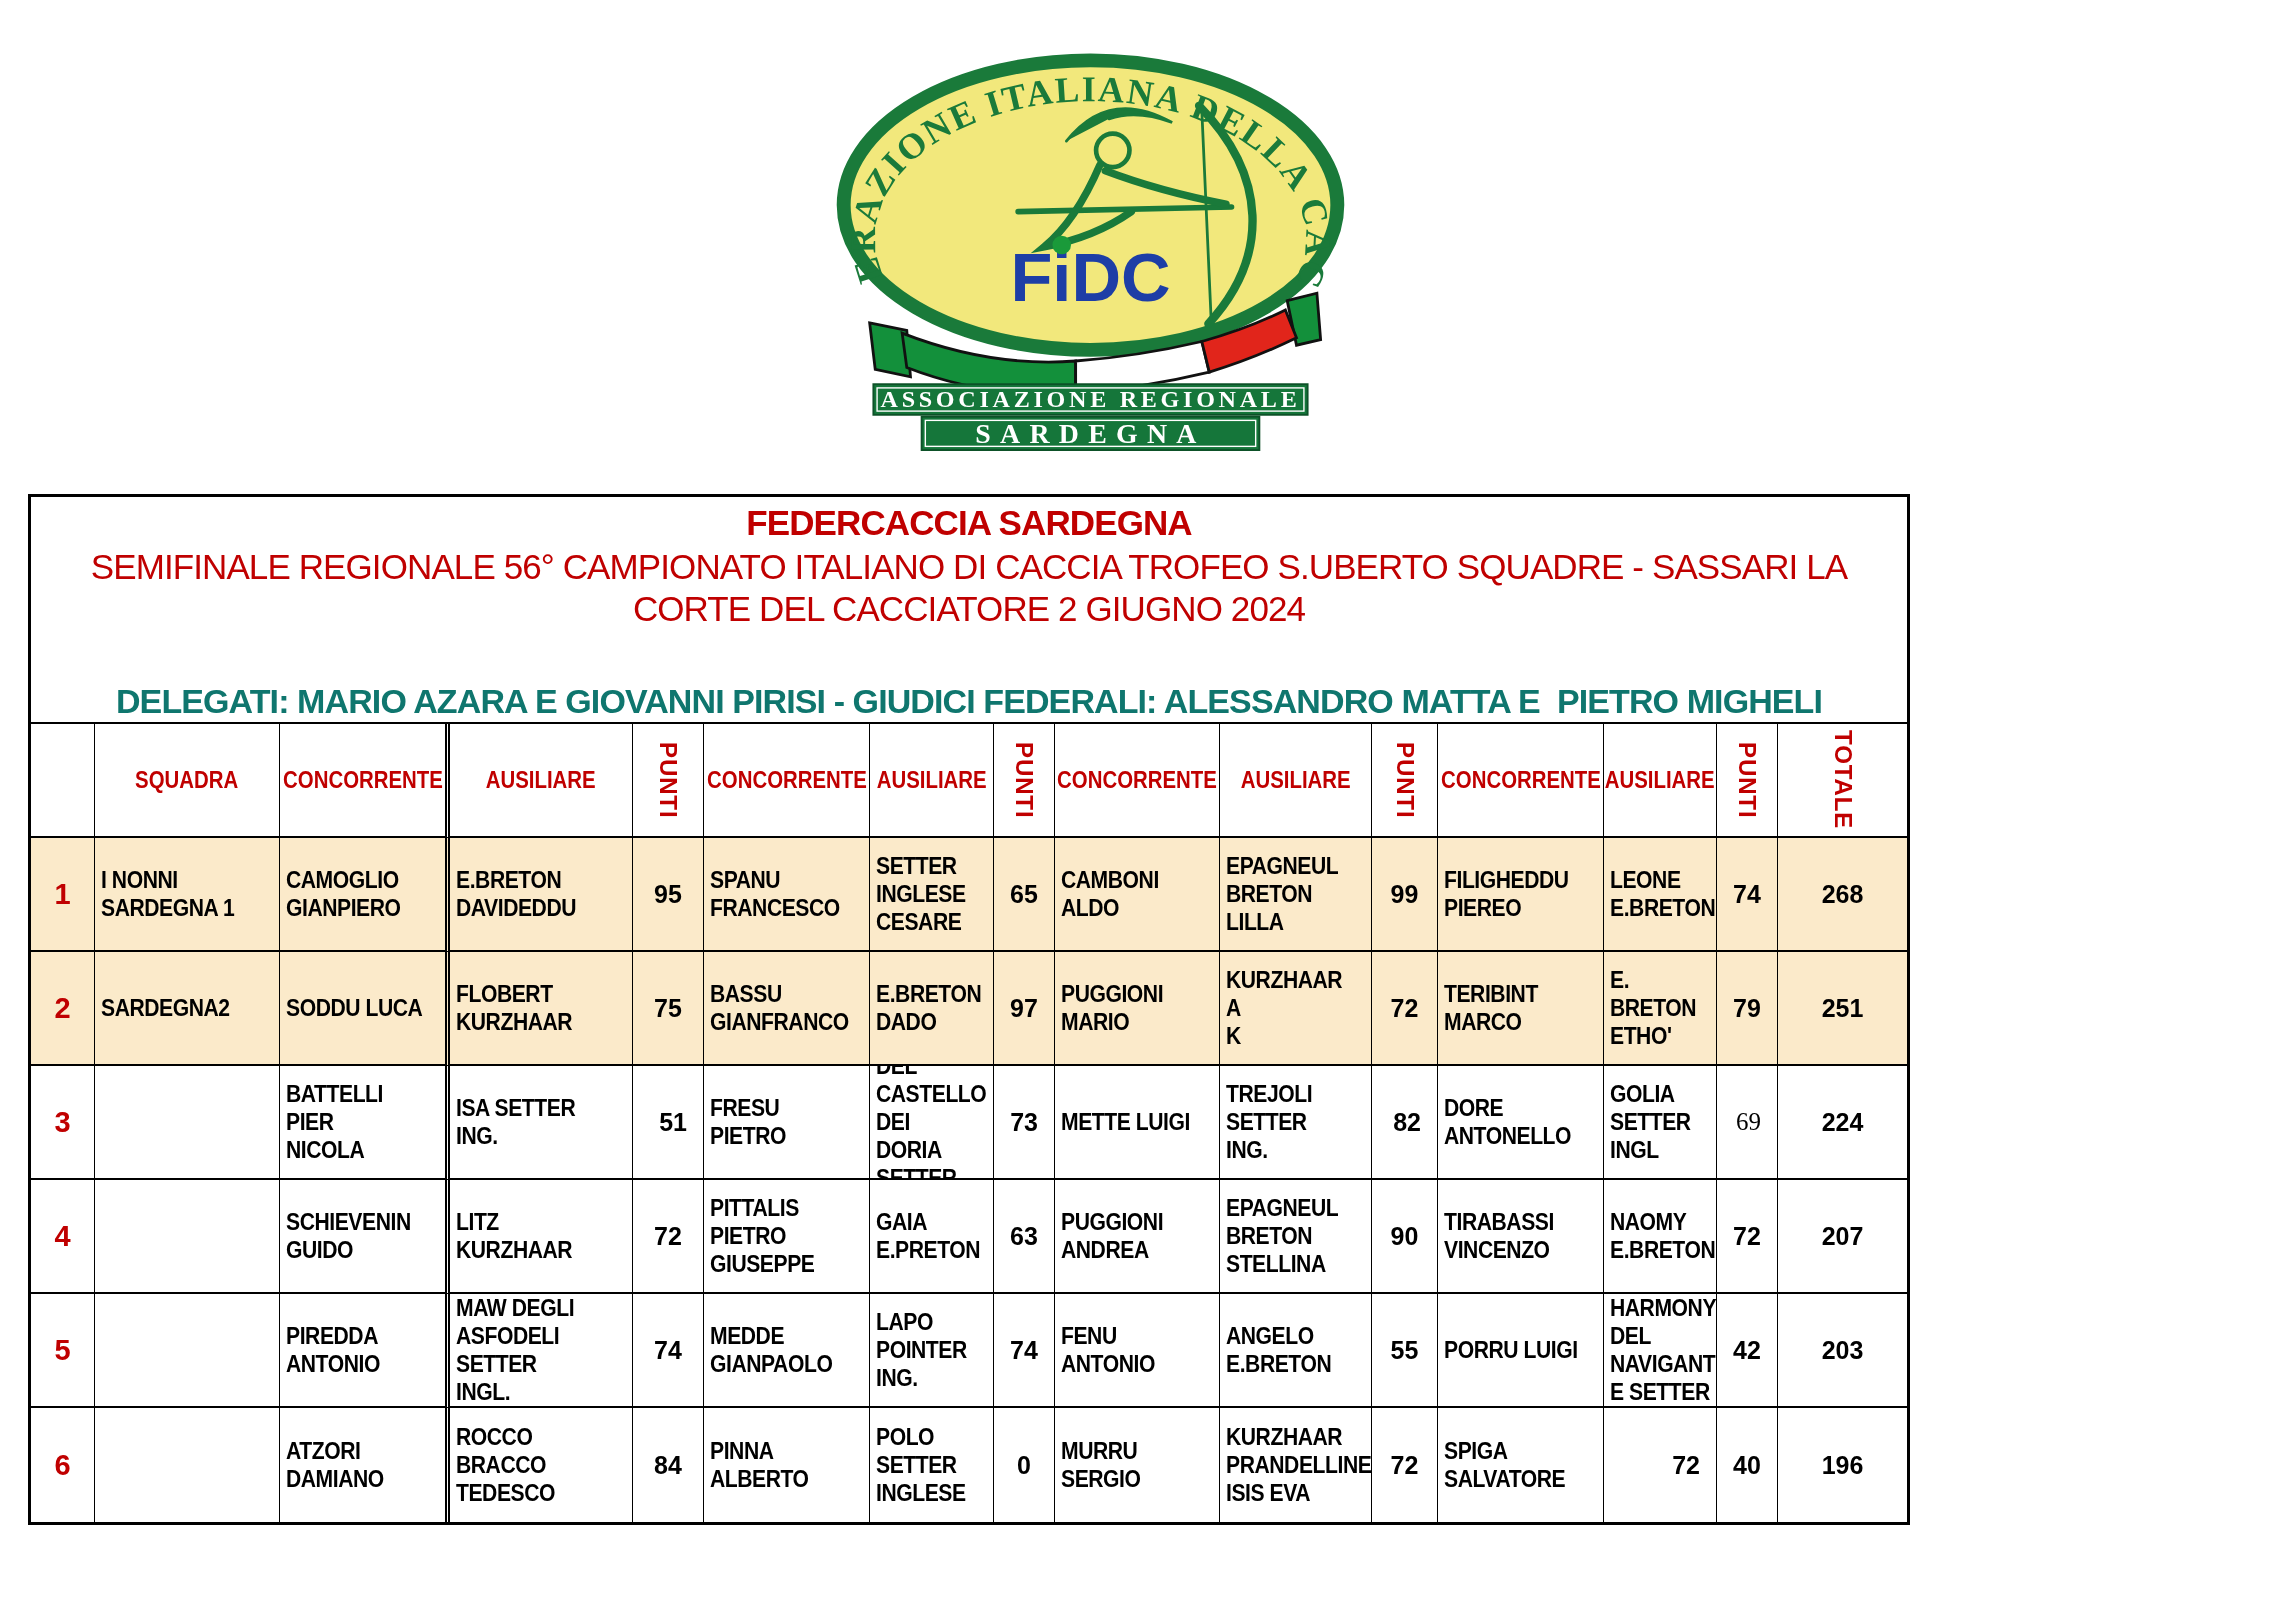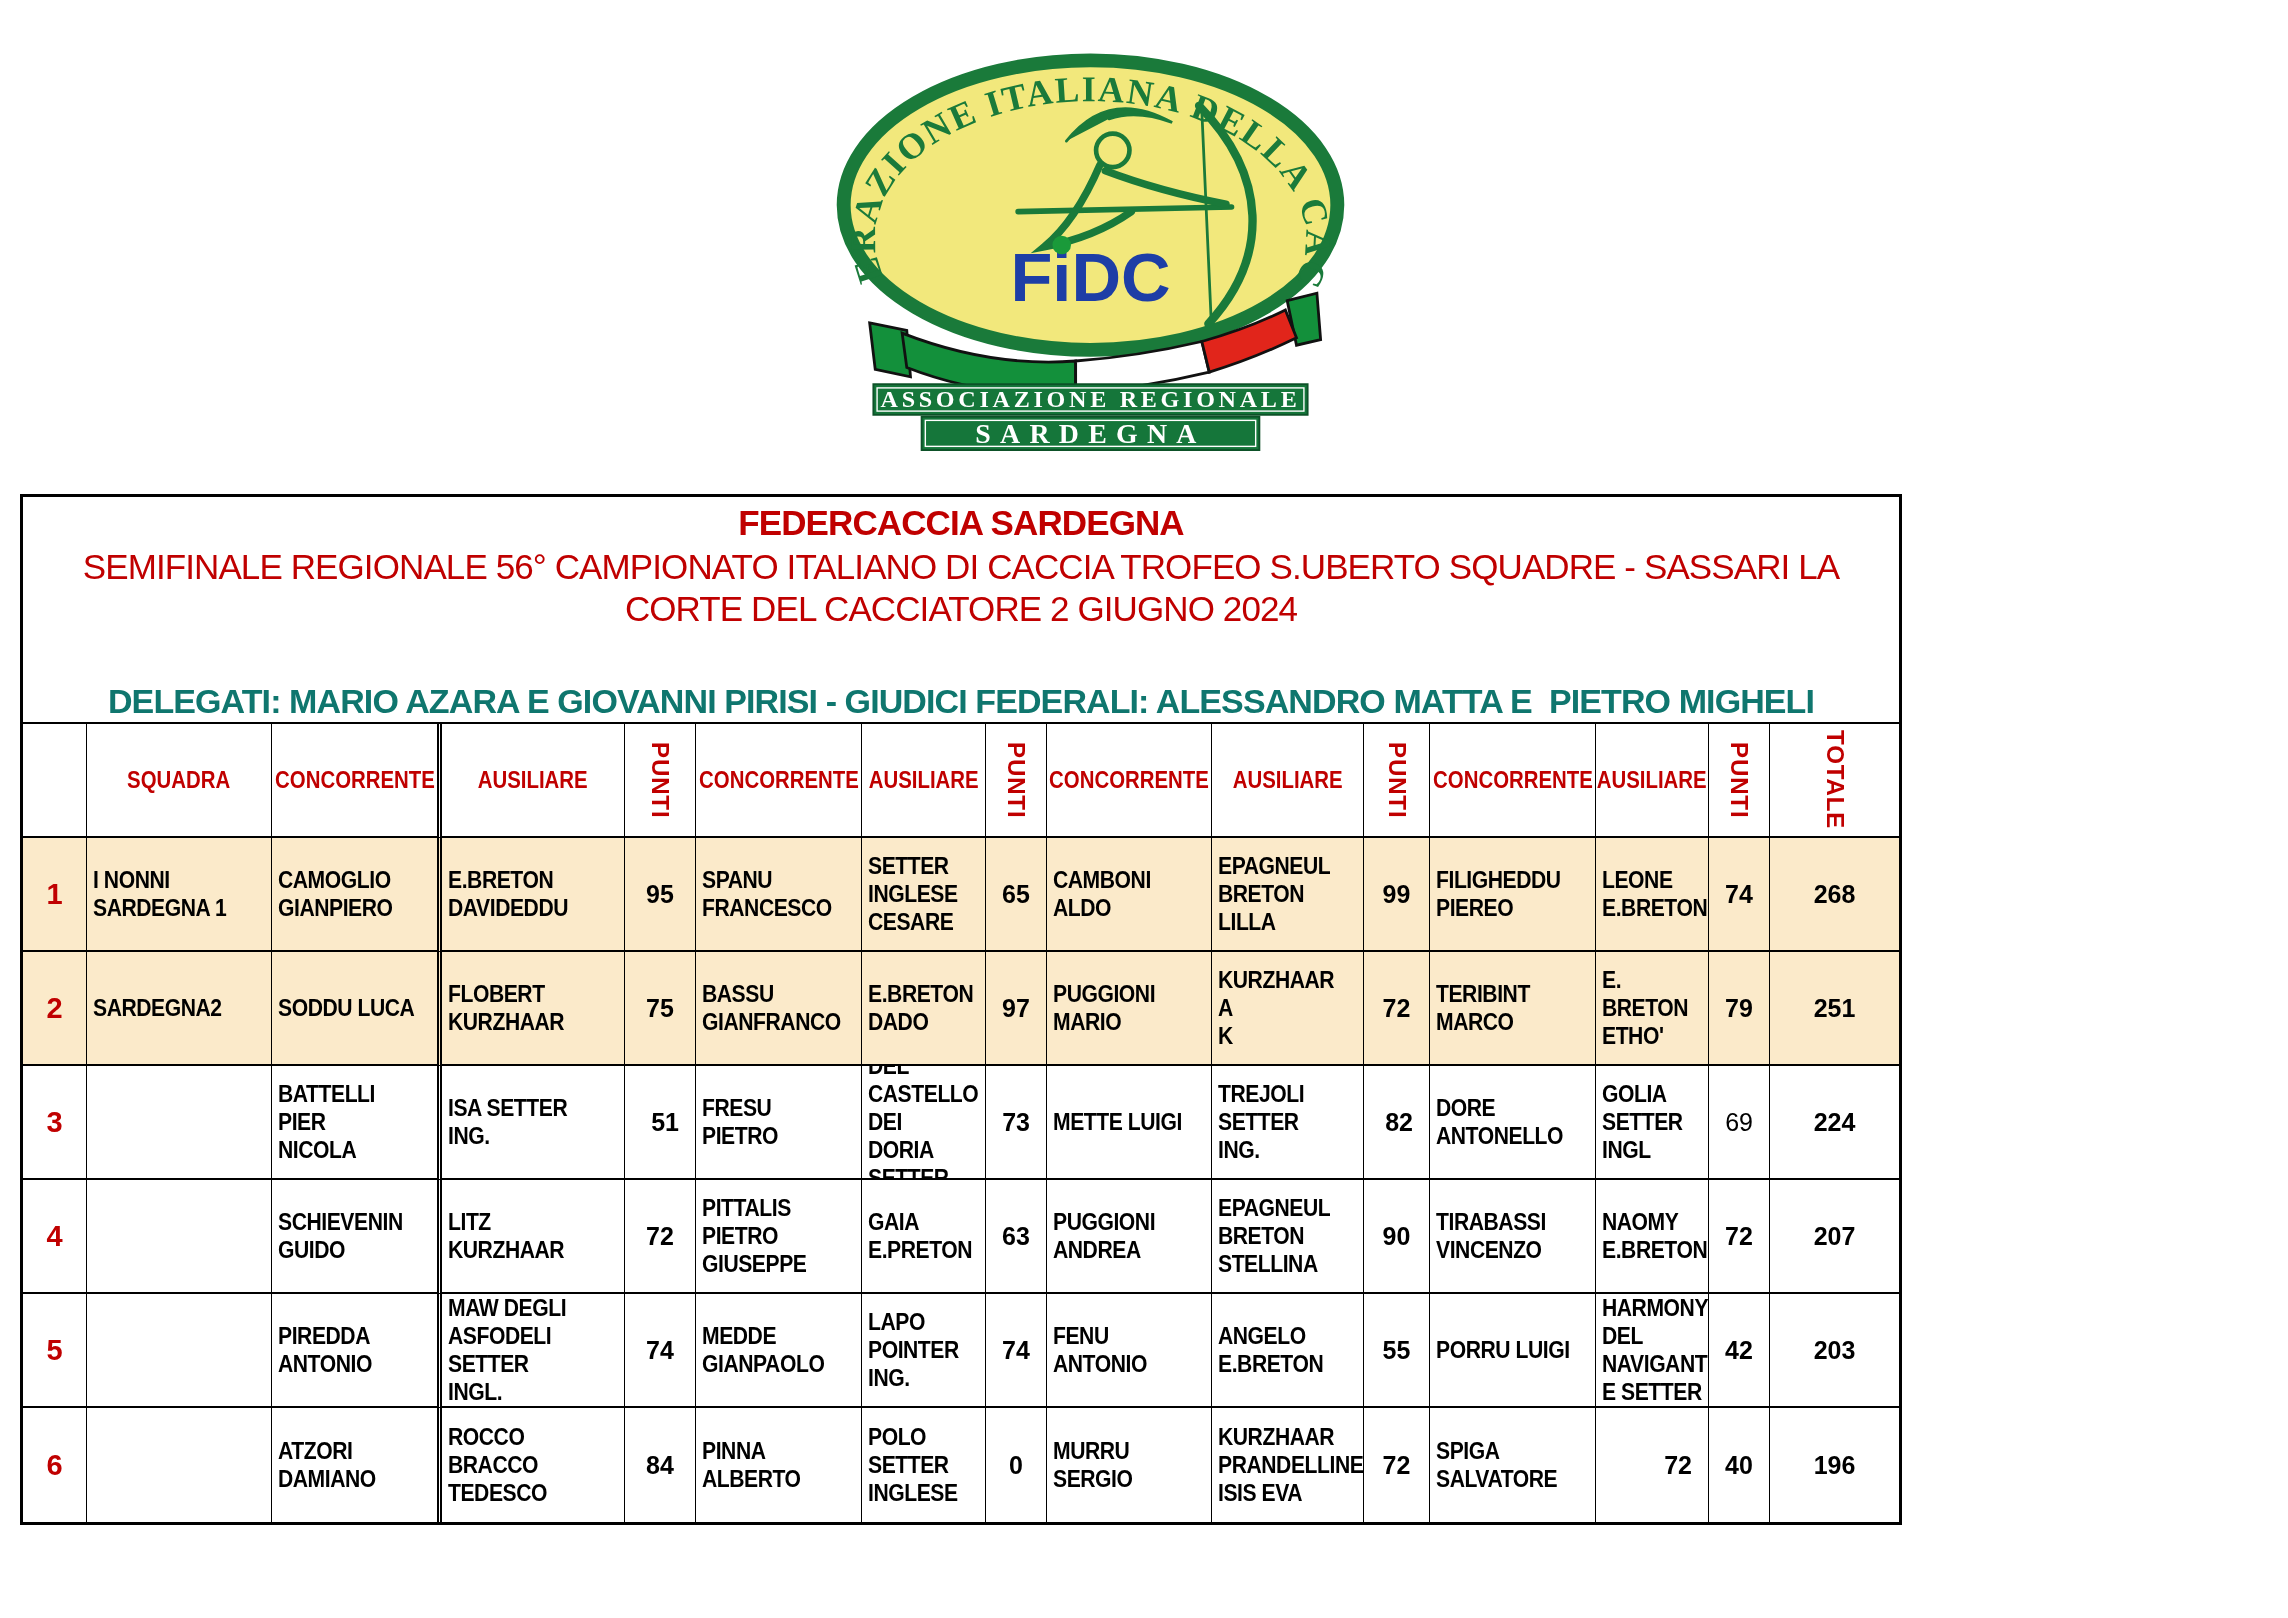--- a/index.html
+++ b/index.html
@@ -6,21 +6,21 @@
   .page {
     position:relative; width:2289px; height:1619px; background:#ffffff;
     font-family:"Liberation Sans", sans-serif; color:#000;
   }
 
   
   .logo { position:absolute; left:832px; top:52px; width:517px; height:399px; }
 
   
   .tbl {
-    position:absolute; left:20px; top:494px;
+    position:absolute; left:28px; top:494px;
     display:grid;
     grid-template-columns:64px 185px 170px 183px 71px 166px 124px 61px 165px 152px 66px 166px 113px 61px 129px;
     grid-template-rows:227px 114px repeat(6,114px);
     border:3.7px solid #000; background:#fff;
   }
   .row, .hlrow { display:contents; }
   .hlrow > .c { background:#fbeaca; }
 
   .c {
     box-sizing:border-box; border-right:1.8px solid #000; border-bottom:2.8px solid #000;
@@ -40,21 +40,21 @@
   .t-black { color:#0f766e; font-weight:bold; font-size:34px; letter-spacing:-0.9px;
              margin-top:52px; white-space:pre-wrap; }
 
   .tl { justify-content:flex-start; padding:3.7px 0 3.7px 5.5px; }
   .tx {
     white-space:pre-line; font-weight:bold; font-size:24px; line-height:28px;
     letter-spacing:-0.5px; transform:scaleX(0.88); transform-origin:0 50%; width:113%;
   }
   .nm { justify-content:center; font-weight:bold; font-size:25px; }
   .nr { justify-content:flex-end; padding-right:16px; font-weight:bold; font-size:25px; }
-  .lt { font-weight:normal; }
+  .lt { font-weight:normal;font-family:Liberation Serif, serif; }
   .rk { justify-content:center; color:#c00000; font-weight:bold; font-size:29px; }
 
   .hd { justify-content:center; color:#c00000; font-weight:bold; font-size:24px; }
   .hd .htx { transform:scaleX(0.85); white-space:nowrap; letter-spacing:0; }
   .vh .vtx { writing-mode:vertical-rl; letter-spacing:0.9px; margin:0 auto; transform:none; }
 </style>
 </head>
 <body>
 
 <div class="page">

